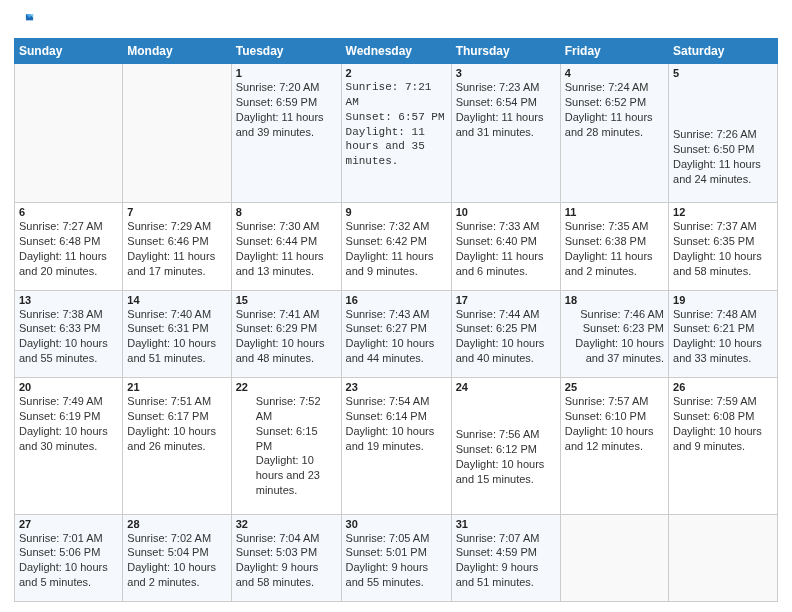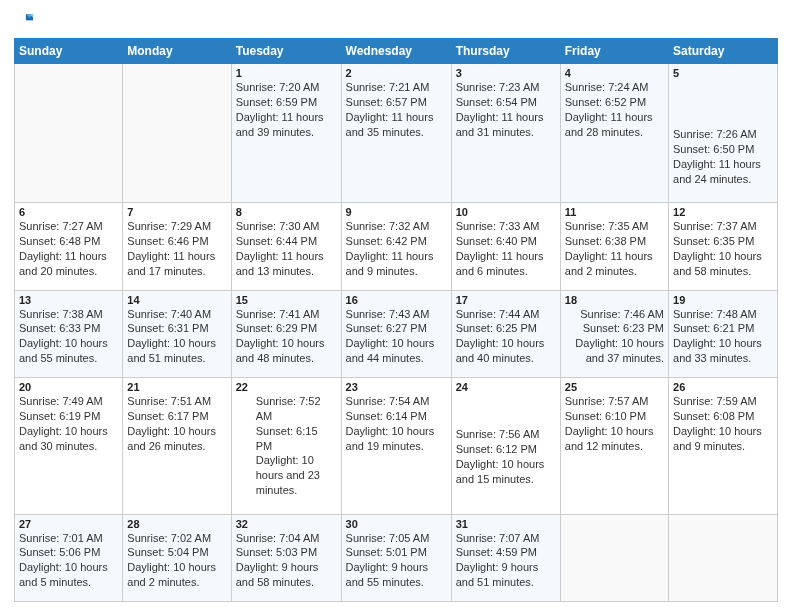--- a/index.html
+++ b/index.html
@@ -135,21 +135,21 @@
           <td class="empty-cell"></td>
           <td class="empty-cell"></td>
           <td>
             <span class="day-num">1</span>
             <div class="day-info" style="white-space: pre-line;">Sunrise: 7:20 AM
 Sunset: 6:59 PM
 Daylight: 11 hours and 39 minutes.</div>
           </td>
           <td>
             <span class="day-num">2</span>
-            <div class="day-info" style="white-space: pre-line;">Sunrise: 7:21 AM
+            <div class="day-info" style="white-space: pre-line; font-family: Liberation Mono, monospace;">Sunrise: 7:21 AM
 Sunset: 6:57 PM
 Daylight: 11 hours and 35 minutes.</div>
           </td>
           <td>
             <span class="day-num">3</span>
             <div class="day-info" style="white-space: pre-line;">Sunrise: 7:23 AM
 Sunset: 6:54 PM
 Daylight: 11 hours and 31 minutes.</div>
           </td>
           <td>

